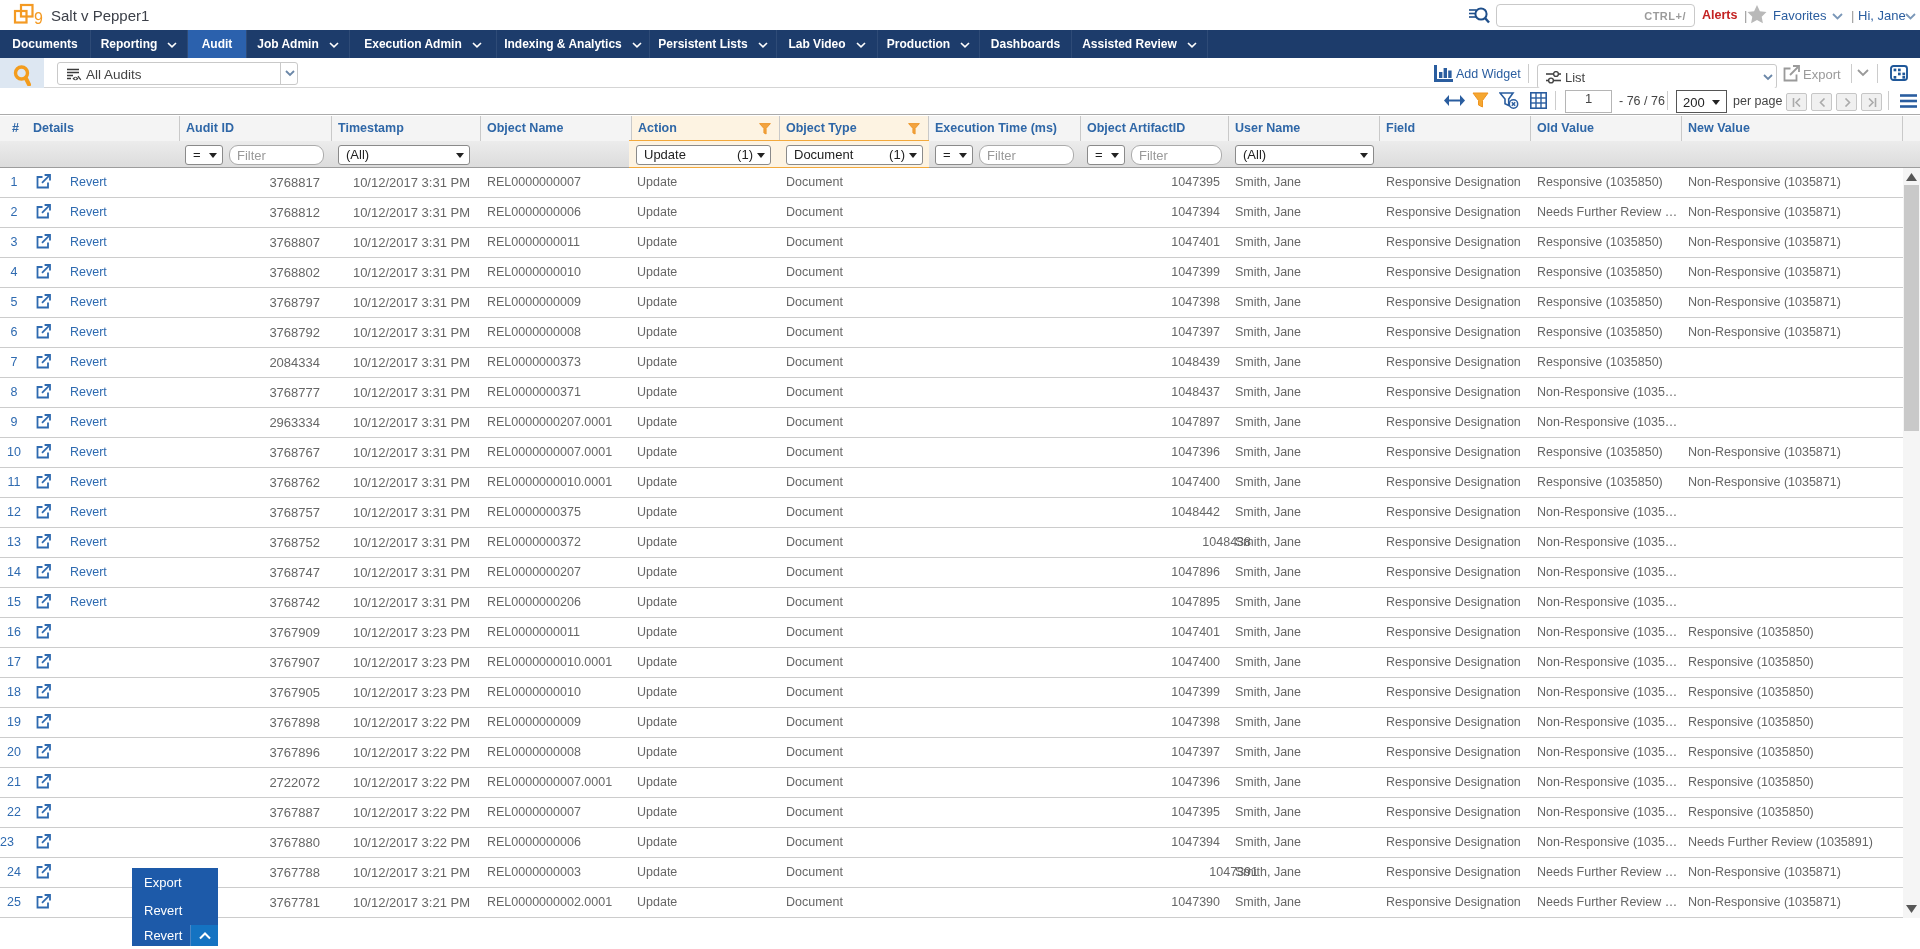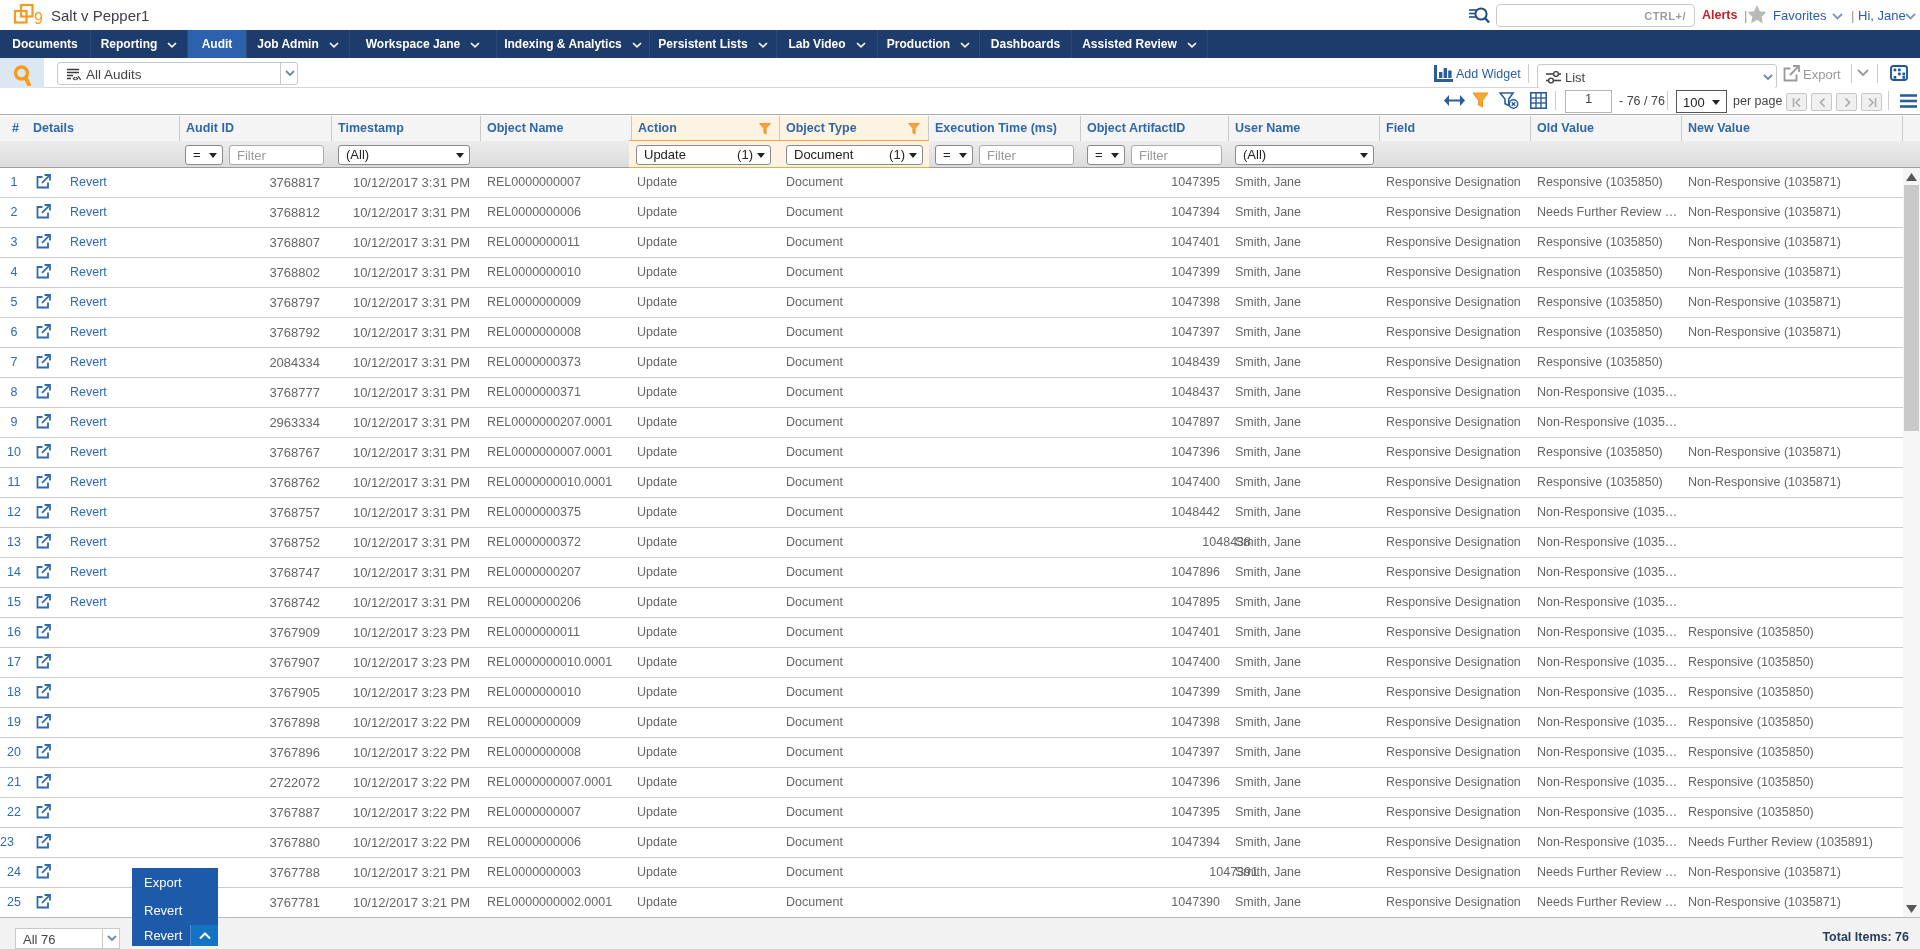--- a/index.html
+++ b/index.html
@@ -54,21 +54,21 @@
 .hcell { position:absolute; top:0; height:25px; line-height:25px; font-size:12.5px; font-weight:bold; color:#2f67a7; border-right:1px solid #c9c9c9; padding-left:6px; overflow:hidden; white-space:nowrap; }
 .hfilt { background:#fdf3e2; }
 .nob { border-right:none !important; }
 #frow { position:absolute; left:0; top:26px; width:1920px; height:27px; background:linear-gradient(#ececec,#dcdcdc); border-bottom:1px solid #9d9d9d; }
 .fcell-orange { position:absolute; top:0; height:27px; background:#fdf3e2; }
 .oline { position:absolute; left:629px; width:300px; height:1px; background:#f3a93c; }
 .fsel { position:absolute; top:4px; height:20px; background:#fff; border:1px solid #8a8a8a; border-radius:3px; font-size:13px; color:#222; }
 .fsel .lab { position:absolute; left:7px; top:1px; }
 .fsel .arr { position:absolute; right:5px; top:7px; width:0; height:0; border-left:4px solid transparent; border-right:4px solid transparent; border-top:5px solid #222; }
 .fsel .cnt { position:absolute; right:17px; top:1px; }
-.finput { position:absolute; top:4px; height:20px; background:#fff; border:1px solid #ababab; border-radius:3px; }
+.finput { position:absolute; top:4px; height:20px; background:#fff; border:1px solid #ababab; border-radius:9px; }
 .finput .ph { position:absolute; left:7px; top:2px; font-size:13px; color:#999; }
 
 #rows { position:absolute; left:0; top:53px; width:1903px; height:750px; }
 .row { position:absolute; left:0; width:1903px; height:30px; border-bottom:1px solid #ccc; background:#fff; }
 .c { position:absolute; top:0; height:29px; line-height:29px; font-size:12.5px; color:#666; white-space:nowrap; overflow:hidden; }
 .f13 { font-size:13px; }
 .lnk { color:#2e6ab0; }
 .num { text-align:right; }
 
 
@@ -134,21 +134,21 @@
         </svg>
       </div>
     <div class="tab sel" style="width:59px">Audit</div>
     <div class="tab" style="width:103px">
         <span>Job Admin</span>
         <svg width="10" height="6" viewBox="0 0 10 6">
           <polyline points="1,1 5,4.8 9,1" fill="none" stroke="#fff" stroke-width="1.6"></polyline>
         </svg>
       </div>
     <div class="tab" style="width:147px">
-        <span>Workspace Jane</span>
+        <span>Execution Admin</span>
         <svg width="10" height="6" viewBox="0 0 10 6">
           <polyline points="1,1 5,4.8 9,1" fill="none" stroke="#fff" stroke-width="1.6"></polyline>
         </svg>
       </div>
     <div class="tab" style="width:153px">
         <span>Indexing &amp; Analytics</span>
         <svg width="10" height="6" viewBox="0 0 10 6">
           <polyline points="1,1 5,4.8 9,1" fill="none" stroke="#fff" stroke-width="1.6"></polyline>
         </svg>
       </div>
@@ -262,21 +262,21 @@
       <line x1="6" y1="1" x2="6" y2="16" stroke="#2a5d9f" stroke-width="1.4"></line>
       <line x1="11" y1="1" x2="11" y2="16" stroke="#2a5d9f" stroke-width="1.4"></line>
       <line x1="1" y1="6" x2="16" y2="6" stroke="#2a5d9f" stroke-width="1.4"></line>
       <line x1="1" y1="11" x2="16" y2="11" stroke="#2a5d9f" stroke-width="1.4"></line>
     </svg>
     <div class="vsep" style="left:1555px"></div>
     <div id="pageinput">1</div>
     <div id="rangelbl">- 76 / 76</div>
     <div class="vsep" style="left:1667px"></div>
     <div id="perpagesel">
-        <span class="t">100</span>
+        <span class="t">200</span>
       <span style="position:absolute;right:6px;top:9px;width:0;height:0;border-left:4px solid transparent;border-right:4px solid transparent;border-top:5px solid #222"></span>
     </div>
     <div id="perpagelbl">per page</div>
     <div class="pgbtn" style="left:1786px">
       <svg class="abs" style="left:5px;top:4px" width="10" height="9" viewBox="0 0 10 9">
           <line x1="1.5" y1="0" x2="1.5" y2="9" stroke="#aaa" stroke-width="1.6"></line>
           <polyline points="8,0.5 4,4.5 8,8.5" fill="none" stroke="#aaa" stroke-width="1.6"></polyline>
         </svg>
     </div>
     <div class="pgbtn" style="left:1811px">
@@ -838,31 +838,20 @@
       <svg class="abs" style="left:3px;top:5px" width="11" height="8" viewBox="0 0 11 8">
           <path d="M5.5 0 L11 8 L0 8 Z" fill="#575757"></path>
         </svg>
       <div id="sthumb"></div>
       <svg class="abs" style="left:3px;top:737px" width="11" height="8" viewBox="0 0 11 8">
           <path d="M5.5 8 L11 0 L0 0 Z" fill="#575757"></path>
         </svg>
     </div>
   </div>
 
-  <div id="footer">
-    <div id="allsel">
-        <span class="t">All 76</span>
-      <div class="cbtn">
-          <svg class="abs" style="left:4px;top:6px" width="10" height="7" viewBox="0 0 10 7">
-            <polyline points="1,1 5,5 9,1" fill="none" stroke="#6b87a8" stroke-width="1.8"></polyline>
-          </svg>
-        </div>
-    </div>
-    <div id="totals">Total Items: 76</div>
-  </div>
 
   <div id="massmenu">
     <div class="mi" style="margin-top:1px">Export</div>
     <div class="mi">Revert</div>
   </div>
   <div id="massbtn">
       <span class="t">Revert</span>
     <div class="cpart">
         <svg class="abs" style="left:8px;top:7px" width="12" height="8" viewBox="0 0 12 8">
           <polyline points="1,6.5 6,1.5 11,6.5" fill="none" stroke="#fff" stroke-width="2"></polyline>

